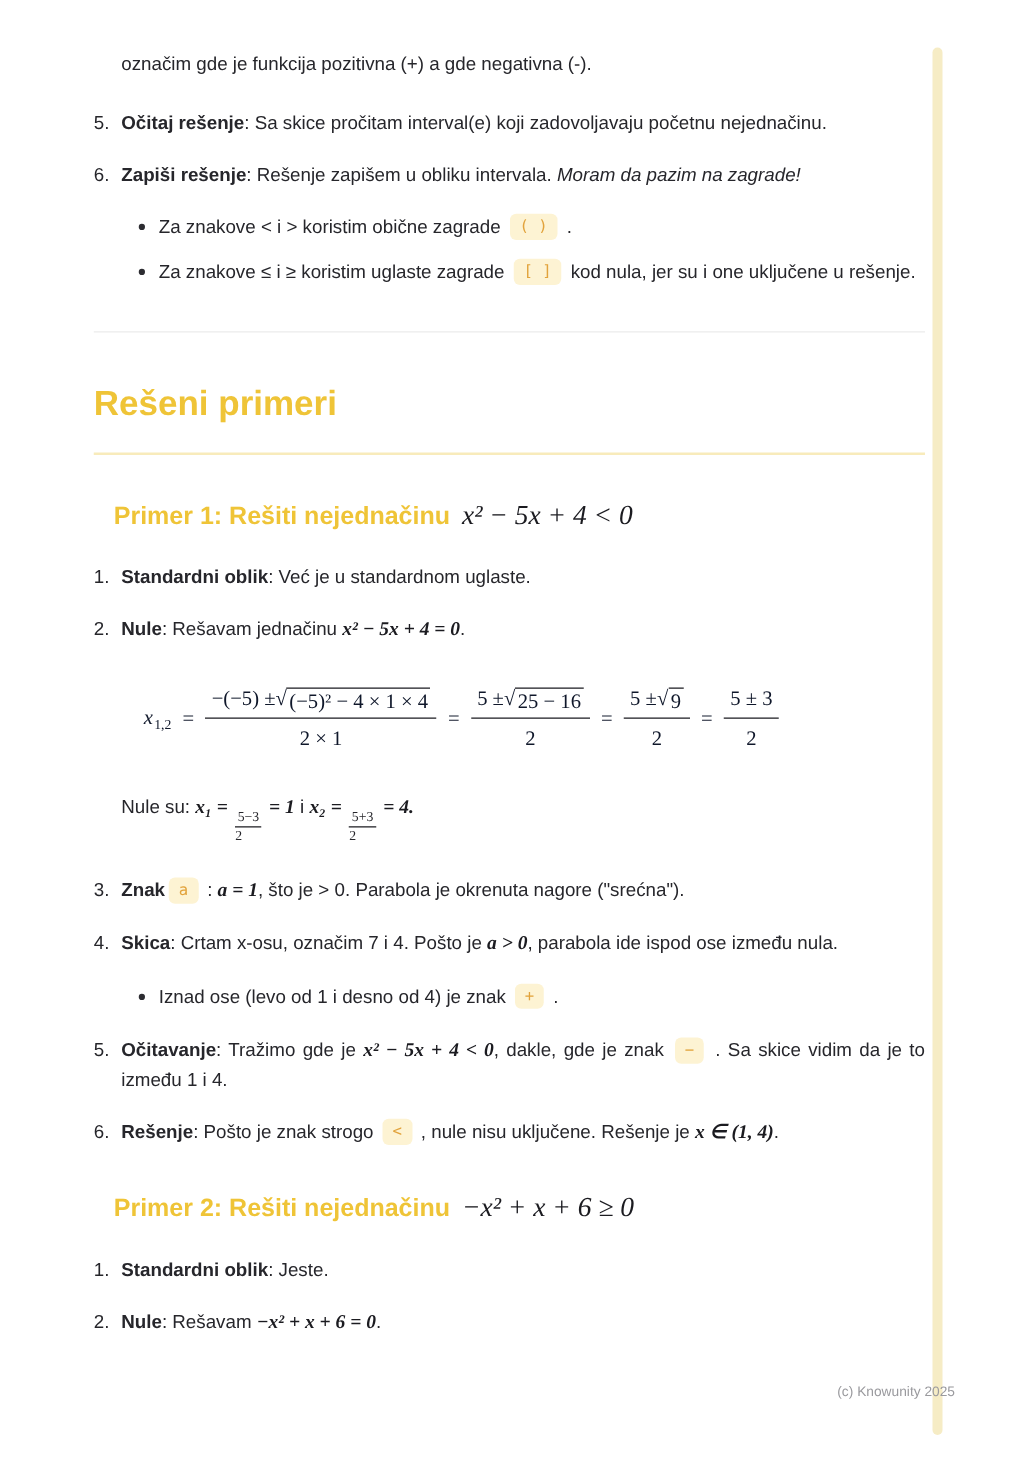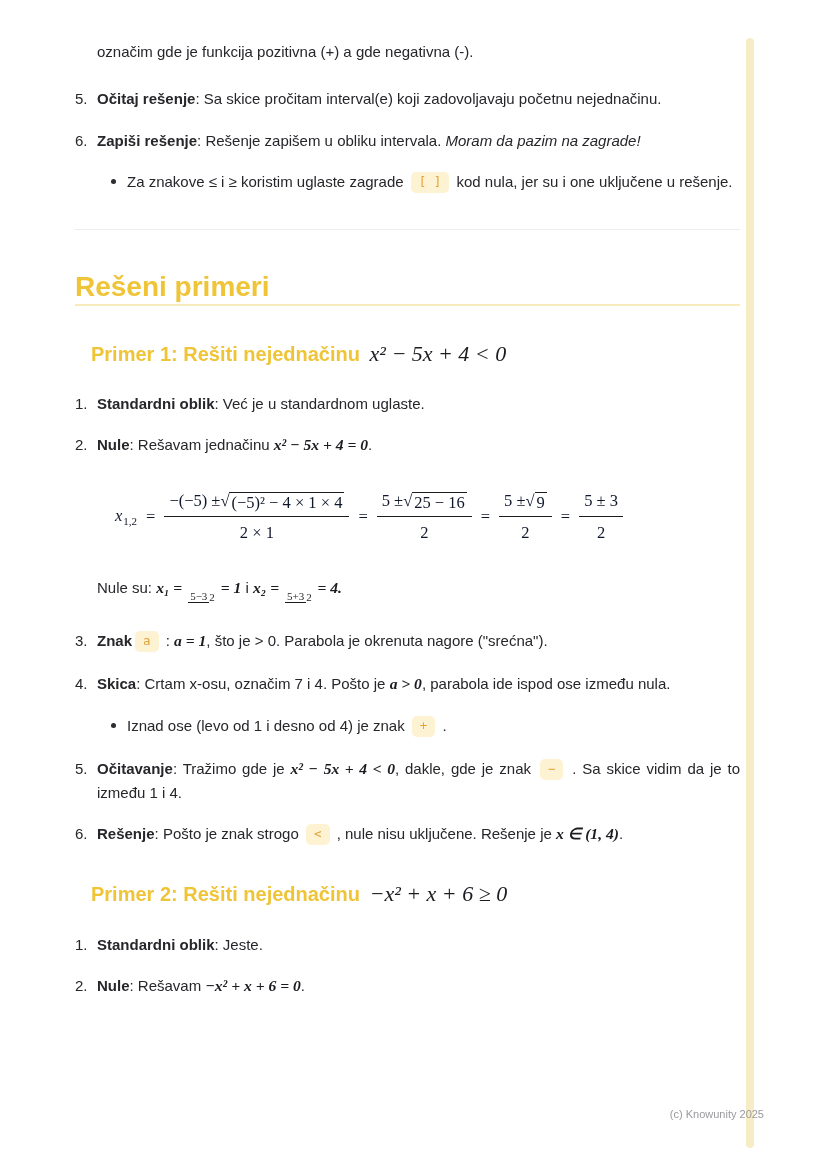--- a/index.html
+++ b/index.html
@@ -19,38 +19,38 @@
   .item-body i{font-style:italic;}
   .bullets{margin:2px 0 20px 36px;}
   .bullet{display:flex;margin-bottom:13px;}
   .dot{width:5px;height:5px;border-radius:50%;background:#2c2c31;margin:9px 11px 0 0;flex-shrink:0;}
   .bullet-body{flex:1;text-align:justify;}
   .chip{display:inline-block;background:#fdf3d3;color:#e2a33c;
     font-family:"DejaVu Sans Mono",monospace;font-size:12.5px;line-height:1.35;
     padding:2px 8px;border-radius:5px;margin:0 3px;white-space:pre;vertical-align:1px;}
   .divider{border:none;border-top:1px solid #ececec;margin:36px 0 0 0;}
   .section-title{margin:40px 0 0 0;font-size:28px;line-height:1.2;font-weight:700;
-    color:#efc437;padding-bottom:0;border-bottom:2px solid #f8ebbb;}
+    color:#efc437;padding-bottom:22px;border-bottom:2px solid #f8ebbb;}
   .example-title{margin:34px 0 24px 16px;font-size:20px;line-height:1.3;font-weight:700;color:#efc437;}
   .example-title .math-lg{font-family:"Liberation Serif",serif;font-style:italic;
     font-weight:400;color:#1b1b20;font-size:22px;margin-left:4px;}
   .math{font-family:"Liberation Serif",serif;font-style:italic;font-size:1.04em;color:#1b1b20;font-weight:bold;}
   .display-math{margin:30px 0 30px 40px;display:flex;align-items:center;gap:9px;
     font-family:"Liberation Serif",serif;font-size:16.5px;color:#0f172a;}
   .display-math .lhs{font-style:italic;}
   .msub{font-size:11px;vertical-align:-4px;margin-left:1px;}
   .frac{display:inline-flex;flex-direction:column;align-items:center;}
   .frac .fnum{display:flex;align-items:baseline;padding:0 5px 3px 5px;
     border-bottom:1px solid #1b1b20;white-space:nowrap;}
   .frac .fden{padding-top:3px;white-space:nowrap;}
   .sqrt{display:inline-flex;align-items:stretch;}
   .sqrt-sym{line-height:1.15;font-style:normal;}
   .radicand{border-top:1px solid #1b1b20;line-height:1.15;padding:1px 2px 0 2px;}
   .nule-line{margin:0 0 26px 22px;}
-  .sfrac{display:inline-flex;align-items:flex-end;
+  .sfrac{display:inline-flex;flex-direction:column;align-items:flex-start;
     font-family:"Liberation Serif",serif;font-size:11px;line-height:1.15;
     vertical-align:-7px;margin:0 2px;}
   .sfrac .fnum{border-bottom:1px solid #1b1b20;padding:0 2px;}
   .sfrac .fden{padding-top:1px;}
   .footer{position:absolute;right:64px;bottom:48px;font-size:11px;color:#9a9a9e;z-index:2;}
 </style>
 </head>
 <body>
 
 <div class="edge-bar"></div>
@@ -63,20 +63,24 @@
     <span class="item-num">5.</span>
     <div class="item-body"><b>Očitaj rešenje</b><span>: Sa skice pročitam interval(e) koji zadovoljavaju početnu nejednačinu.</span></div>
   </div>
 
   <div class="item">
     <span class="item-num">6.</span>
     <div class="item-body"><b>Zapiši rešenje</b><span>: Rešenje zapišem u obliku intervala. </span><i>Moram da pazim na zagrade!</i></div>
   </div>
 
   <div class="bullets">
+    <div class="bullet">
+      <span class="dot"></span>
+      <div class="bullet-body"><span>Za znakove &lt; i &gt; koristim obične zagrade </span><span class="chip">( )</span><span> .</span></div>
+    </div>
     <div class="bullet">
       <span class="dot"></span>
       <div class="bullet-body"><span>Za znakove ≤ i ≥ koristim uglaste zagrade </span><span class="chip">[ ]</span><span> kod nula, jer su i one uključene u rešenje.</span></div>
     </div>
   </div>
 
   <hr class="divider">
 
   <h2 class="section-title">Rešeni primeri</h2>
 

